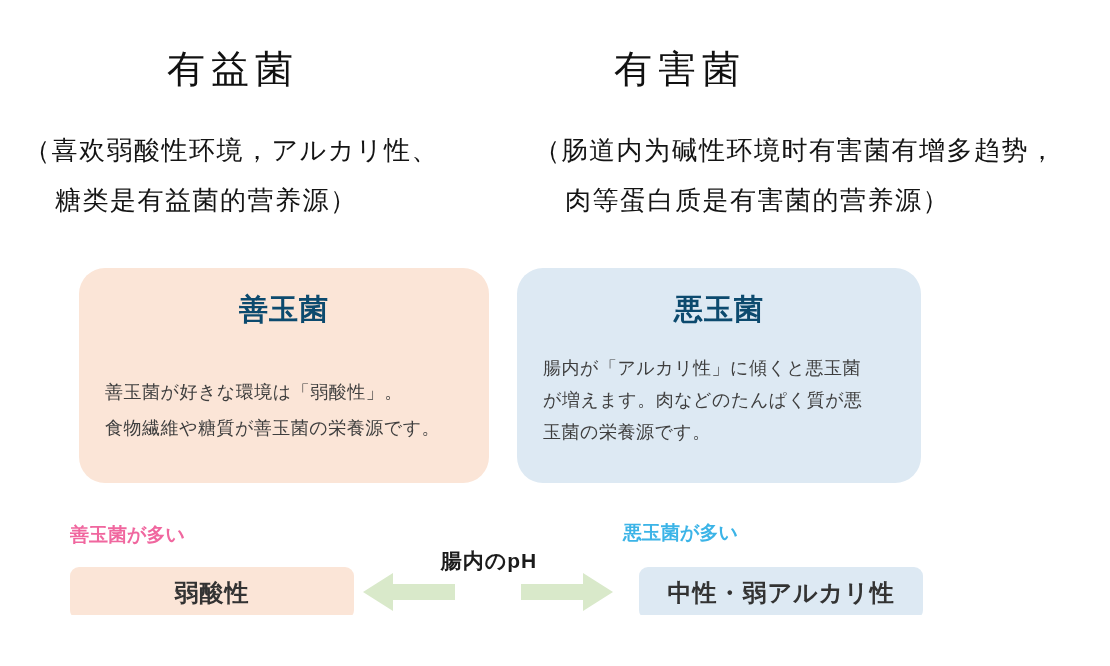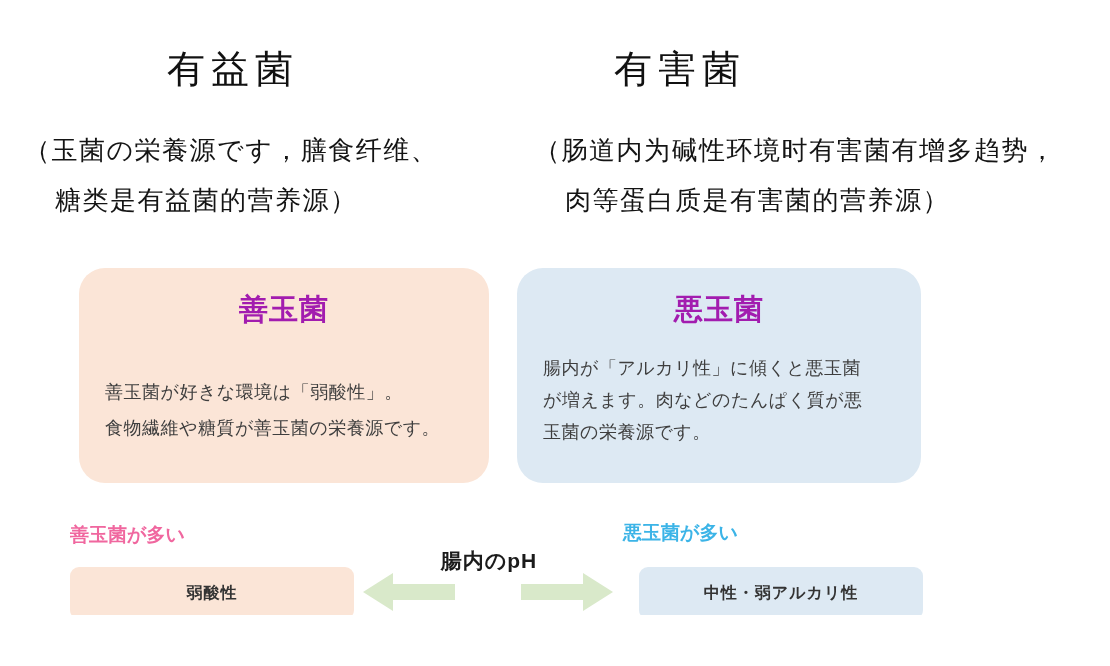--- a/index.html
+++ b/index.html
@@ -19,55 +19,55 @@
     font-size:26px;line-height:50px;letter-spacing:1.5px;color:#141414;white-space:nowrap;
   }
   .note.left{left:24px;}
   .note.right{left:534px;}
   .note .indent{padding-left:31px;}
   
   .card{position:absolute;top:268px;height:215px;border-radius:26px;box-sizing:border-box;}
   .card.good{left:79px;width:410px;background:#fbe5d7;}
   .card.bad{left:517px;width:404px;background:#dde9f3;}
   .card-title{
-    text-align:center;font-weight:bold;font-size:29px;color:#a21caf;
+    text-align:center;font-weight:bold;font-size:29px;color:#0c4a6e;
     margin:0;padding-top:22px;letter-spacing:1px;
   }
   .card-body{color:#3e3e3e;font-size:18px;margin:0 20px 0 26px;letter-spacing:0.5px;}
   .card.good .card-body{margin-top:44px;line-height:36px;}
   .card.bad .card-body{margin-top:22px;line-height:32px;}
   
   .tag{position:absolute;width:284px;text-align:left;font-weight:bold;font-size:19px;white-space:nowrap;}
   .tag.good{left:70px;top:522px;color:#f0679f;}
   .tag.bad{left:623px;top:520px;color:#3cb4e7;}
   .ph-label{
     position:absolute;left:394px;top:547px;width:190px;text-align:center;
     font-size:21px;font-weight:bold;color:#1b1b1b;letter-spacing:1px;white-space:nowrap;
   }
   .bar{
     position:absolute;top:567px;width:284px;height:52px;border-radius:9px;
     display:flex;align-items:center;justify-content:center;
-    font-size:16px;font-weight:bold;color:#333333;letter-spacing:1px;white-space:nowrap;
+    font-size:24px;font-weight:bold;color:#333333;letter-spacing:1px;white-space:nowrap;
   }
   .bar.good{left:70px;background:#fbe5d7;}
   .bar.bad{left:639px;background:#dde9f3;}
   .arrow{position:absolute;top:573px;width:92px;height:38px;}
   .arrow.left{left:363px;}
   .arrow.right{left:521px;}
 </style>
 </head>
 <body>
 
 <div class="canvas">
 
   <div class="col-title left">有益菌</div>
   <div class="col-title right">有害菌</div>
 
   <div class="note left">
-    <div>（玉菌の栄養源です，膳食纤维、</div>
+    <div>（喜欢弱酸性环境，アルカリ性、</div>
     <div class="indent">糖类是有益菌的营养源）</div>
   </div>
   <div class="note right">
     <div>（肠道内为碱性环境时有害菌有增多趋势，</div>
     <div class="indent">肉等蛋白质是有害菌的营养源）</div>
   </div>
 
   <div class="card good">
     <div class="card-title">善玉菌</div>
     <div class="card-body">

